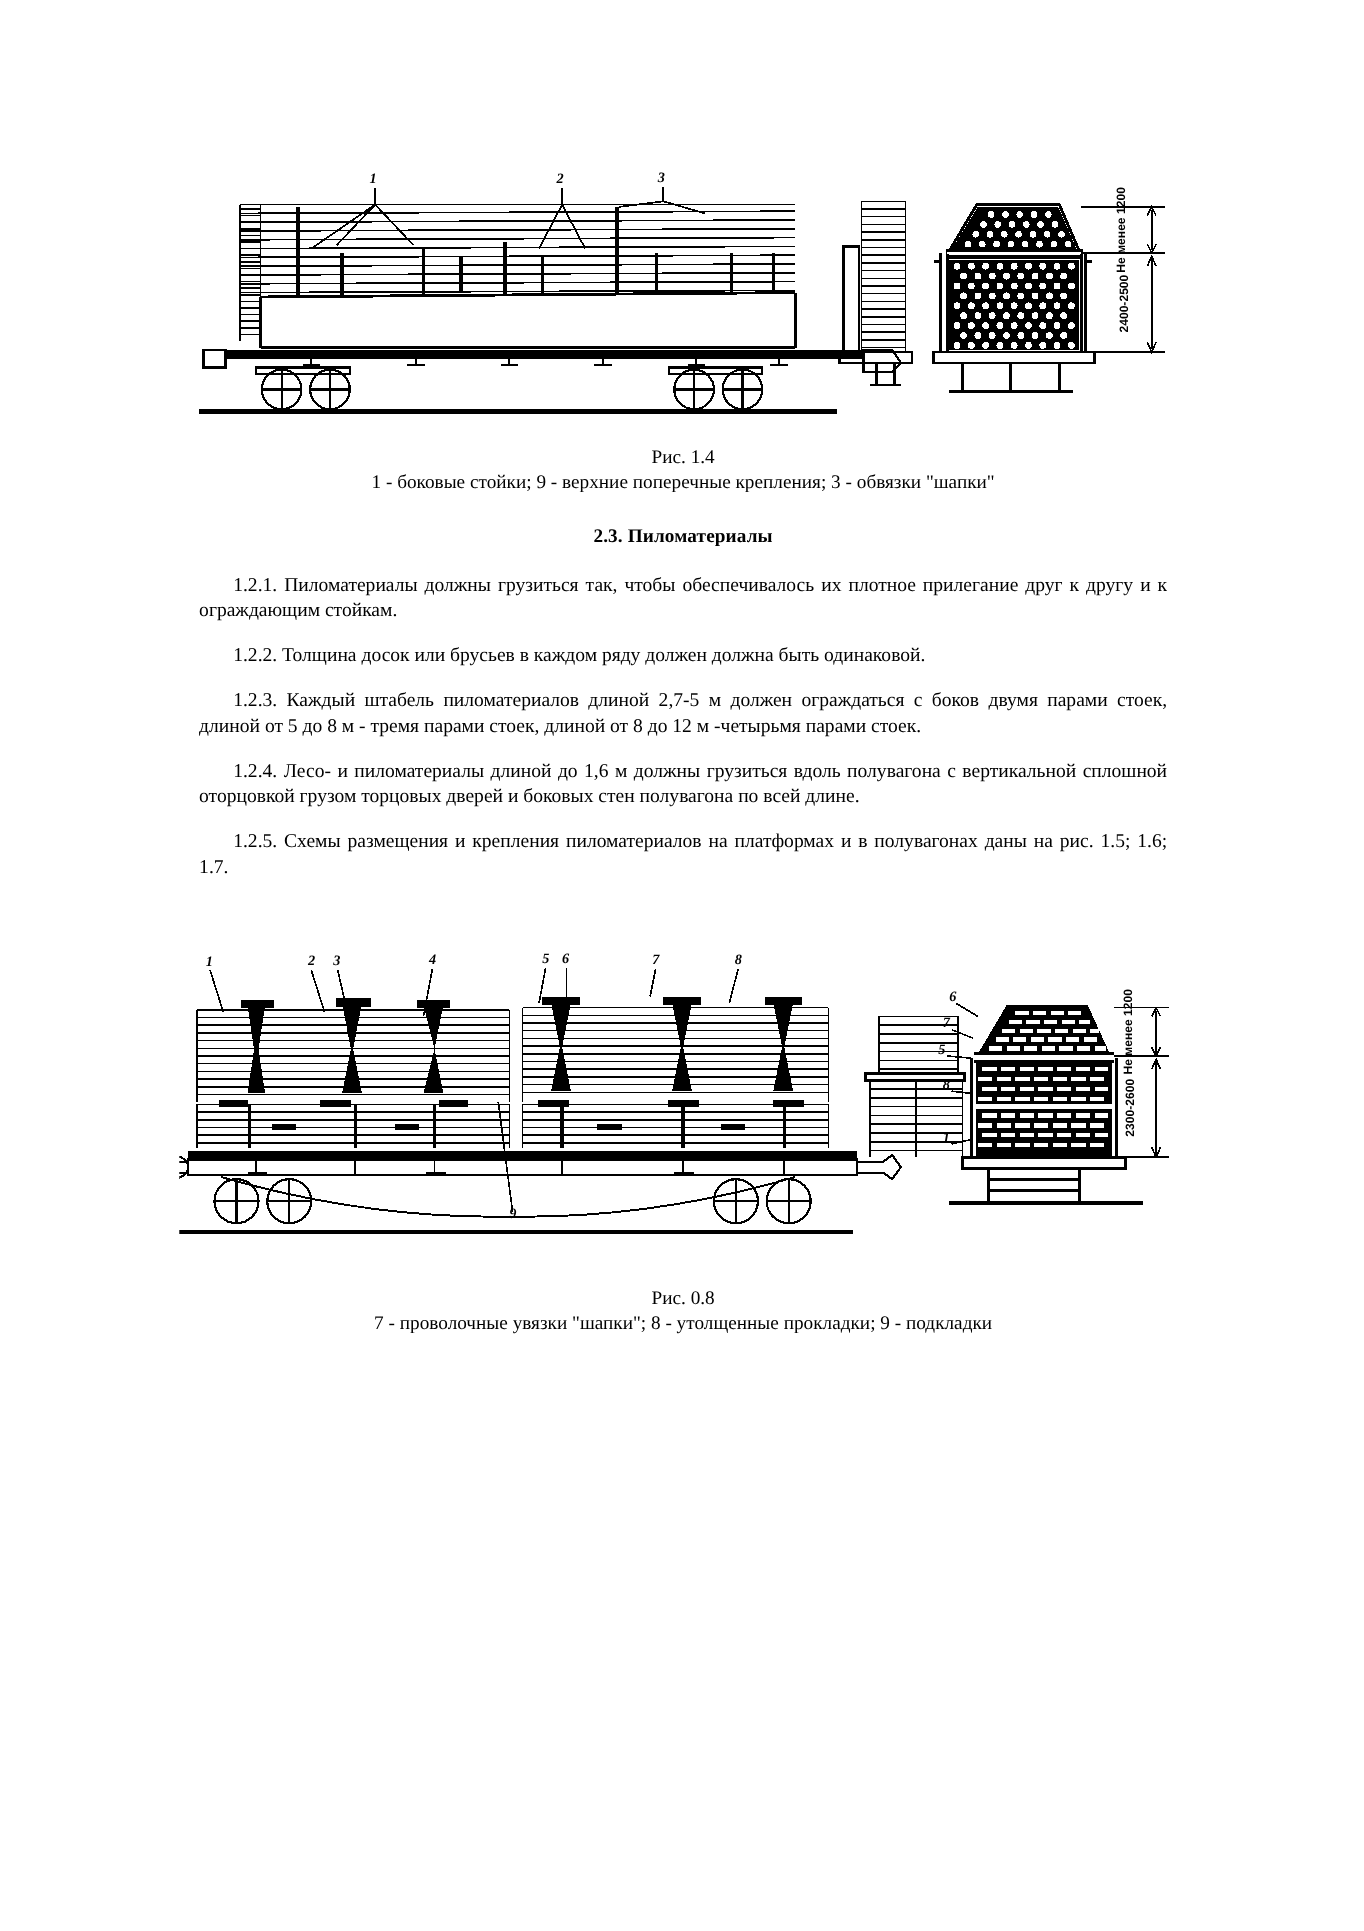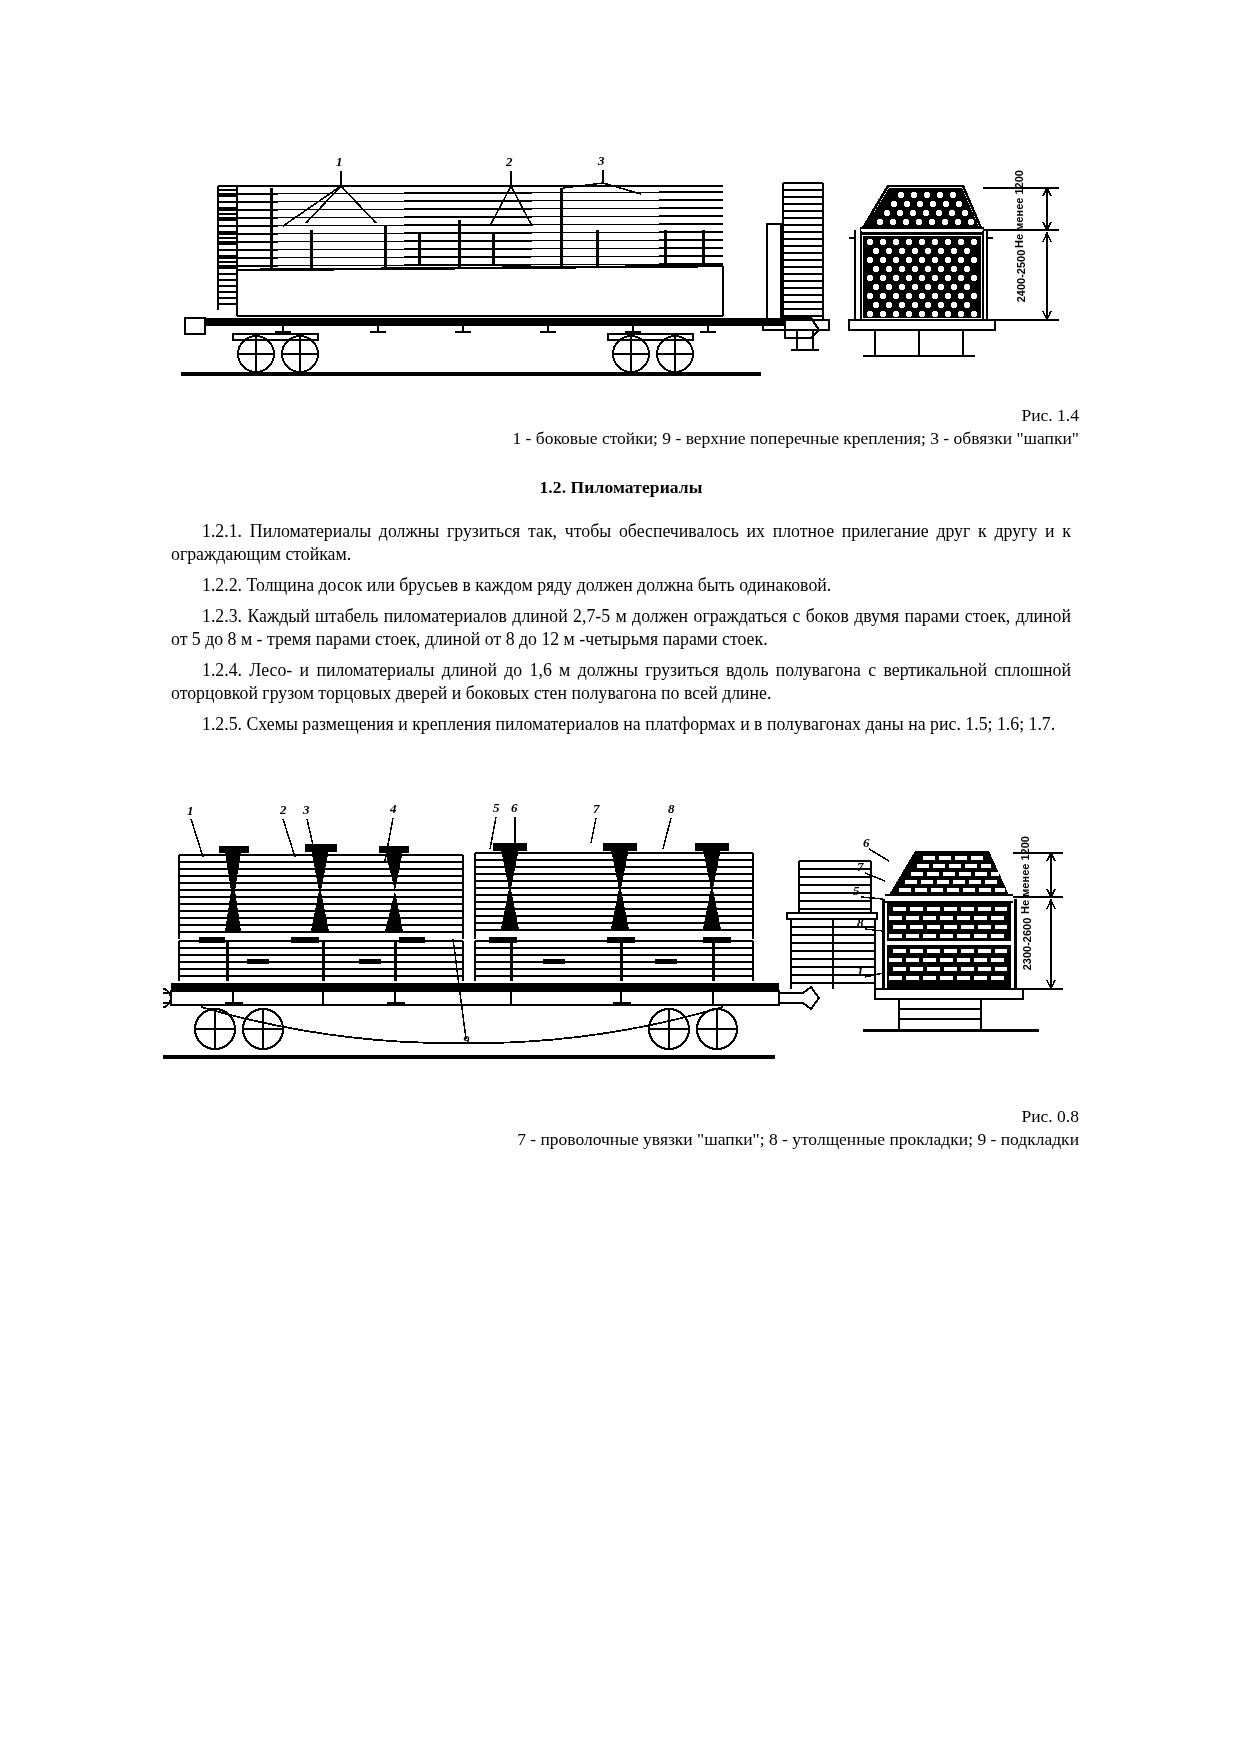--- a/index.html
+++ b/index.html
@@ -8,30 +8,30 @@
     background:#ffffff;
     font-family:"Liberation Serif","DejaVu Serif",serif;
     color:#000;
     overflow:hidden;
   }
   .page{position:relative;width:1240px;height:1755px;box-sizing:border-box;}
   .content{position:absolute;left:163px;top:0;width:916px;}
 
   
   .figure{position:relative;width:100%;}
-  .fig-caption{text-align:right;font-size:17.5px;line-height:1.33;}
+  .fig-caption{text-align:center;font-size:17.5px;line-height:1.33;}
   .fig-caption .figline{display:block;}
 
   
   .sec-head{
     text-align:center;font-weight:bold;font-size:17.5px;
     margin:26px 0 22px 0;letter-spacing:.1px;
   }
   p.body{
-    margin:8px;text-align:justify;text-justify:inter-word;
+    margin:18px;text-align:justify;text-justify:inter-word;
     font-size:17.8px;line-height:1.30;text-indent:31px;
     hyphens:none;
   }
 
   
   svg{display:block;}
   .ln{stroke:#000;fill:none;}
   .fill{fill:#000;stroke:none;}
   .callout{font-family:"Liberation Serif",serif;font-style:italic;font-weight:bold;font-size:13px;fill:#000;}
   .dimtxt{font-family:"Liberation Sans",sans-serif;font-weight:bold;font-size:11px;fill:#000;}
@@ -351,21 +351,21 @@
         <text class="dimtxt" x="862" y="138" transform="rotate(-90 862 138)" text-anchor="middle">2400-2500</text>
       </g>
     </svg>
 
     <div class="fig-caption" style="margin-top:16px;">
       <span class="figline">Рис. 1.4</span>
       <span class="figline">1 - боковые стойки; 9 - верхние поперечные крепления; 3 - обвязки "шапки"</span>
     </div>
   </div>
 
-  <div class="sec-head">1.2. Пиломатериалы</div>
+  <div class="sec-head">2.3. Пиломатериалы</div>
 
   <p class="body">1.2.1. Пиломатериалы должны грузиться так, чтобы обеспечивалось их плотное прилегание друг к другу и к ограждающим стойкам.</p>
   <p class="body">1.2.2. Толщина досок или брусьев в каждом ряду должен должна быть одинаковой.</p>
   <p class="body">1.2.3. Каждый штабель пиломатериалов длиной 2,7-5 м должен ограждаться с боков двумя парами стоек, длиной от 5 до 8 м - тремя парами стоек, длиной от 8 до 12 м -четырьмя парами стоек.</p>
   <p class="body">1.2.4. Лесо- и пиломатериалы длиной до 1,6 м должны грузиться вдоль полувагона с вертикальной сплошной оторцовкой грузом торцовых дверей и боковых стен полувагона по всей длине.</p>
   <p class="body">1.2.5. Схемы размещения и крепления пиломатериалов на платформах и в полувагонах даны на рис. 1.5; 1.6; 1.7.</p>
 
   <div class="figure" style="margin-top:62px;">
     <svg width="916" height="290" viewBox="0 0 916 290">
       <g shape-rendering="crispEdges">

